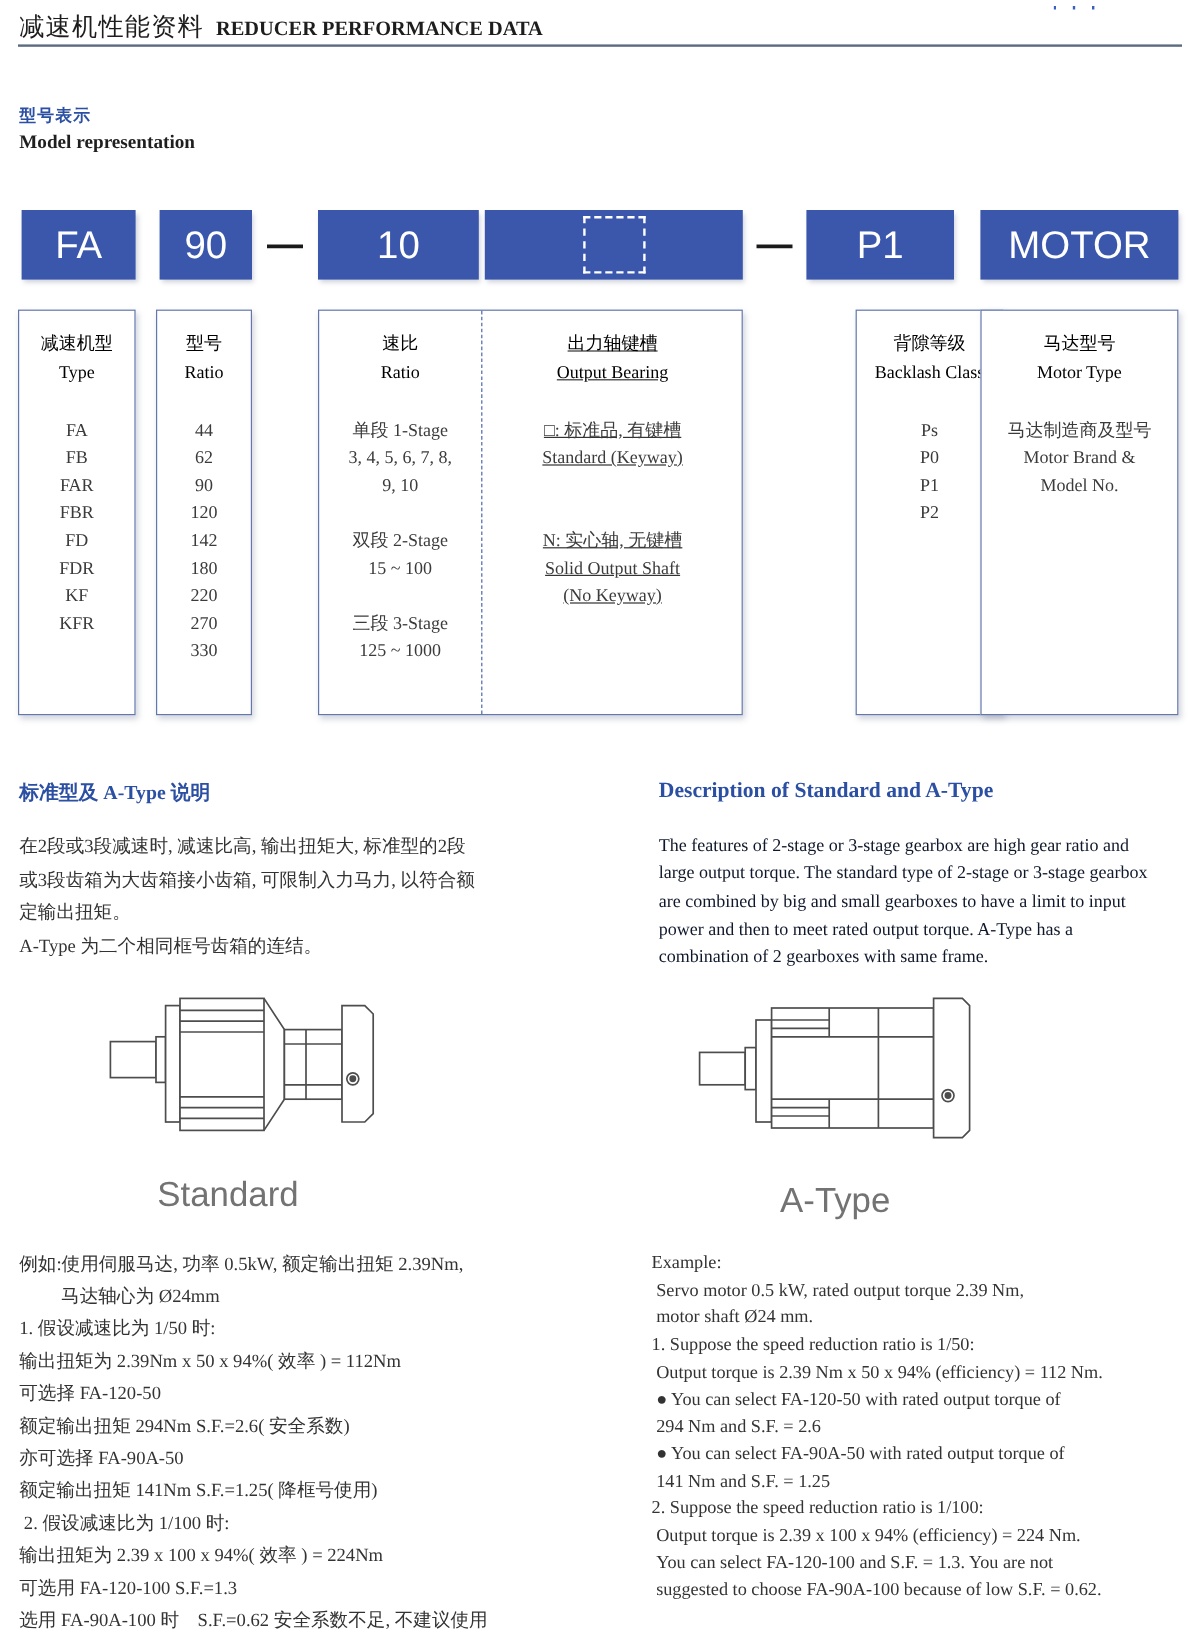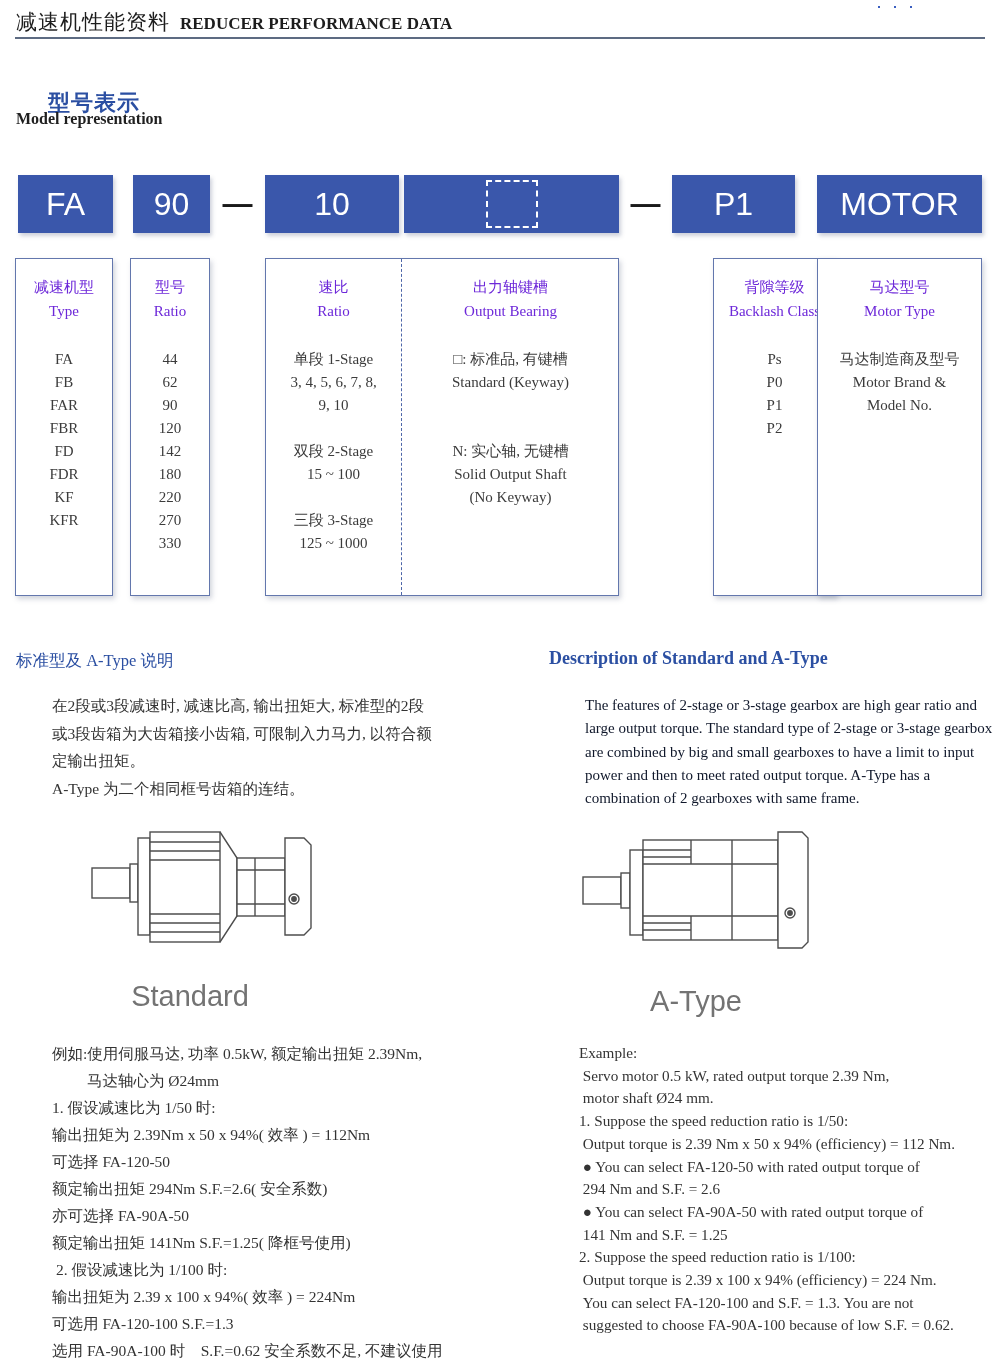--- a/index.html
+++ b/index.html
@@ -1,59 +1,59 @@
 <!DOCTYPE html>
 <html><head>
 <meta charset="utf-8">
 <style>
   html,body{margin:0;padding:0;background:#ffffff;}
   .page{
     position:relative;width:1000px;height:1366px;margin:0 auto;background:#ffffff;
     font-family:"Liberation Serif","DejaVu Serif",serif;color:#333;overflow:hidden;
   }
   .abs{position:absolute;}
-  .pre{white-space:pre-wrap;margin-left:36px;}
+  .pre{white-space:pre-wrap;}
 
   
   .header-title{left:16px;top:8px;display:flex;align-items:baseline;gap:10px;}
   .header-title .t-zh{font-size:21px;font-weight:normal;color:#1d1d1d;letter-spacing:1px;}
   .header-title .t-en{font-size:17px;font-weight:bold;color:#1d1d1d;}
   .header-rule{left:15px;top:37px;width:970px;height:2px;background:#5d6b82;}
   .corner-frag{left:878px;top:0;width:60px;height:8px;overflow:hidden;}
   .corner-frag span{display:inline-block;width:11px;height:5px;margin-right:3px;border-bottom:3px solid #3a5fc0;border-left:2px solid #3a5fc0;}
 
   
-  .mr-zh{left:16px;top:88px;font-size:22px;font-weight:bold;color:#2b4fa2;letter-spacing:1px;margin-left:32px;}
+  .mr-zh{left:16px;top:88px;font-size:14px;font-weight:bold;color:#2b4fa2;letter-spacing:1px;}
   .mr-en{left:16px;top:110px;font-size:16px;font-weight:bold;color:#1f1f1f;}
 
   
   .code-box{
     position:absolute;top:175px;height:58px;background:#3a57ab;color:#ffffff;
     font-family:"Liberation Sans","DejaVu Sans",sans-serif;font-size:32px;
     display:flex;align-items:center;justify-content:center;
     box-shadow:2px 3px 4px rgba(60,70,110,0.25);
   }
   .code-sep{
     position:absolute;top:175px;height:58px;display:flex;align-items:center;justify-content:center;
     font-size:30px;font-weight:bold;color:#1a1a1a;font-family:"Liberation Sans",sans-serif;
   }
   .keyway-square{width:48px;height:44px;border:2px dashed #ffffff;}
 
   
   .spec-box{
     position:absolute;top:258px;height:338px;border:1px solid #6377ad;background:#fff;
     box-shadow:2px 3px 5px rgba(90,100,130,0.28);box-sizing:border-box;text-align:center;
   }
-  .spec-head{padding-top:16px;color:#6d28d9;font-size:15px;line-height:24px;}
+  .spec-head{padding-top:16px;color:#000000;font-size:15px;line-height:24px;}
   .spec-body{margin-top:25px;font-size:15px;line-height:23px;color:#3b3b3b;white-space:pre-wrap;}
   .combo .half{position:absolute;top:0;height:100%;box-sizing:border-box;}
   .combo .dash-divider{position:absolute;top:0;left:135px;height:100%;width:0;border-left:1px dashed #4d66a8;}
 
   
-  .desc-h-zh{left:16px;top:650px;font-size:16.5px;font-weight:normal;color:#2b4fa2;}
+  .desc-h-zh{left:16px;top:650px;font-size:16.5px;font-weight:bold;color:#2b4fa2;}
   .desc-h-en{left:549px;top:648px;font-size:18px;font-weight:600;color:#2b4fa2;}
   .desc-body-zh{left:16px;top:692px;width:510px;font-size:15.5px;line-height:27.5px;color:#333;}
   .desc-body-en{left:549px;top:694px;width:445px;font-size:15px;line-height:23.3px;color:#0f172a;}
 
   
   .drawing{position:absolute;}
   .drawing svg{display:block;}
   .draw-label{
     position:absolute;text-align:center;color:#737373;
     font-family:"Liberation Sans","DejaVu Sans",sans-serif;font-size:29px;
@@ -132,21 +132,21 @@
       <div class="spec-body">单段 1-Stage
 3, 4, 5, 6, 7, 8,
 9, 10
 
 双段 2-Stage
 15 ~ 100
 
 三段 3-Stage
 125 ~ 1000</div>
     </div>
-    <div class="half" style="left:135px;width:219px;">
+    <div class="half" style="left:135px;width:219px;text-decoration:underline;">
       <div class="spec-head">
         <div>出力轴键槽</div>
         <div>Output Bearing</div>
       </div>
       <div class="spec-body">□: 标准品, 有键槽
 Standard (Keyway)
 
 
 N: 实心轴, 无键槽
 Solid Output Shaft

